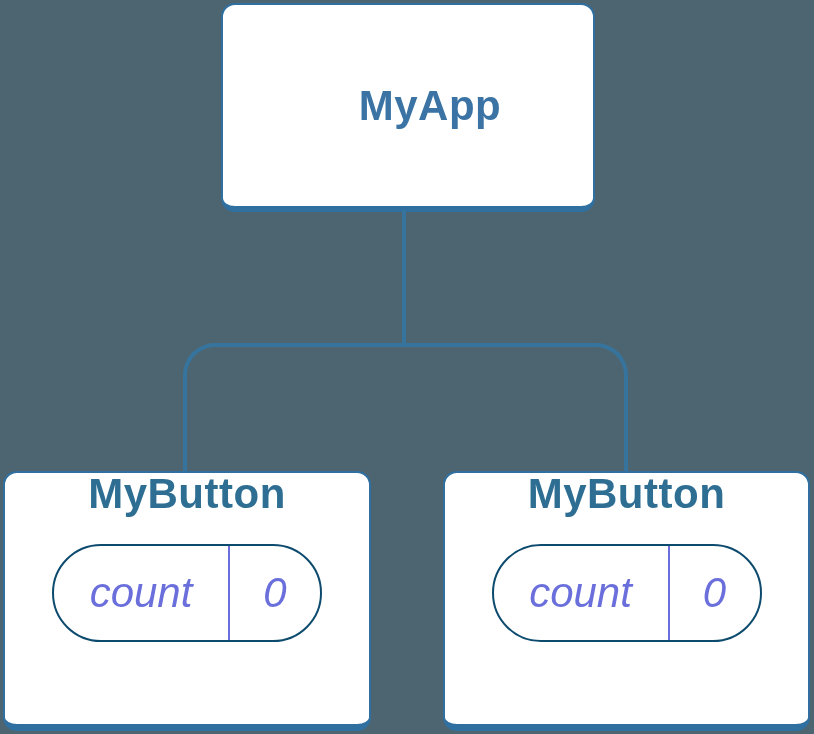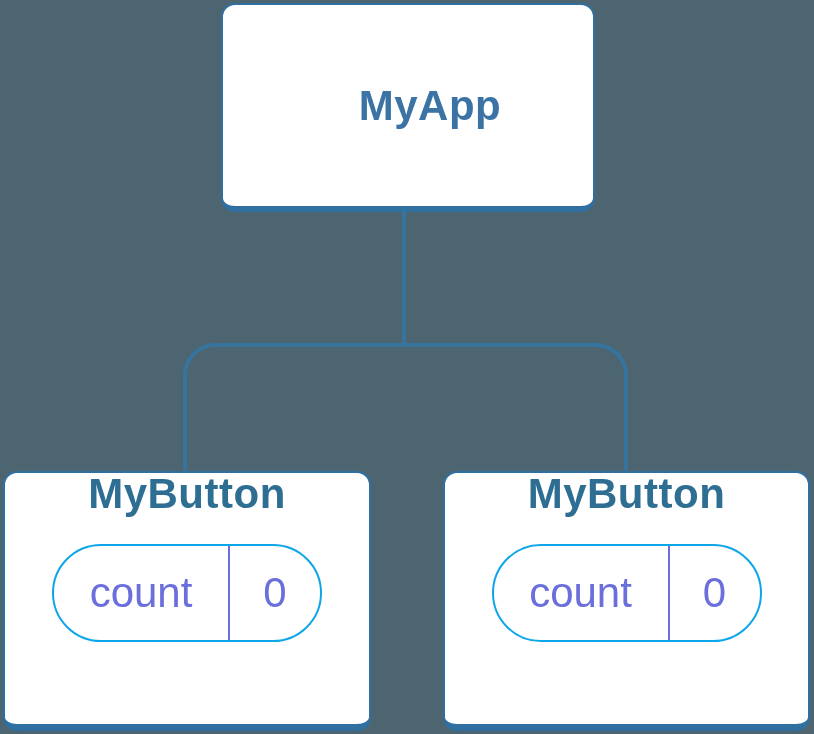--- a/index.html
+++ b/index.html
@@ -59,28 +59,29 @@
   .node-child .node-label {
     color: #2E6E93;
   }
 
   
   .state-pill {
     margin-top: 29px;
     box-sizing: border-box;
     width: 270px;
     height: 98px;
-    border: 2px solid #0ea5e9;
+    border: 2px solid #0c4a6e;
     border-radius: 49px;
     display: flex;
     align-items: stretch;
     background: #FFFFFF;
     color: #6A6FDC;
     font-size: 42px;
     line-height: 1;
+    font-style: italic;
   }
   .state-name-cell {
     flex: 0 0 174px;
     border-right: 2px solid #6A6FDC;
     display: flex;
     align-items: center;
     justify-content: center;
   }
   .state-value-cell {
     flex: 1 1 auto;

